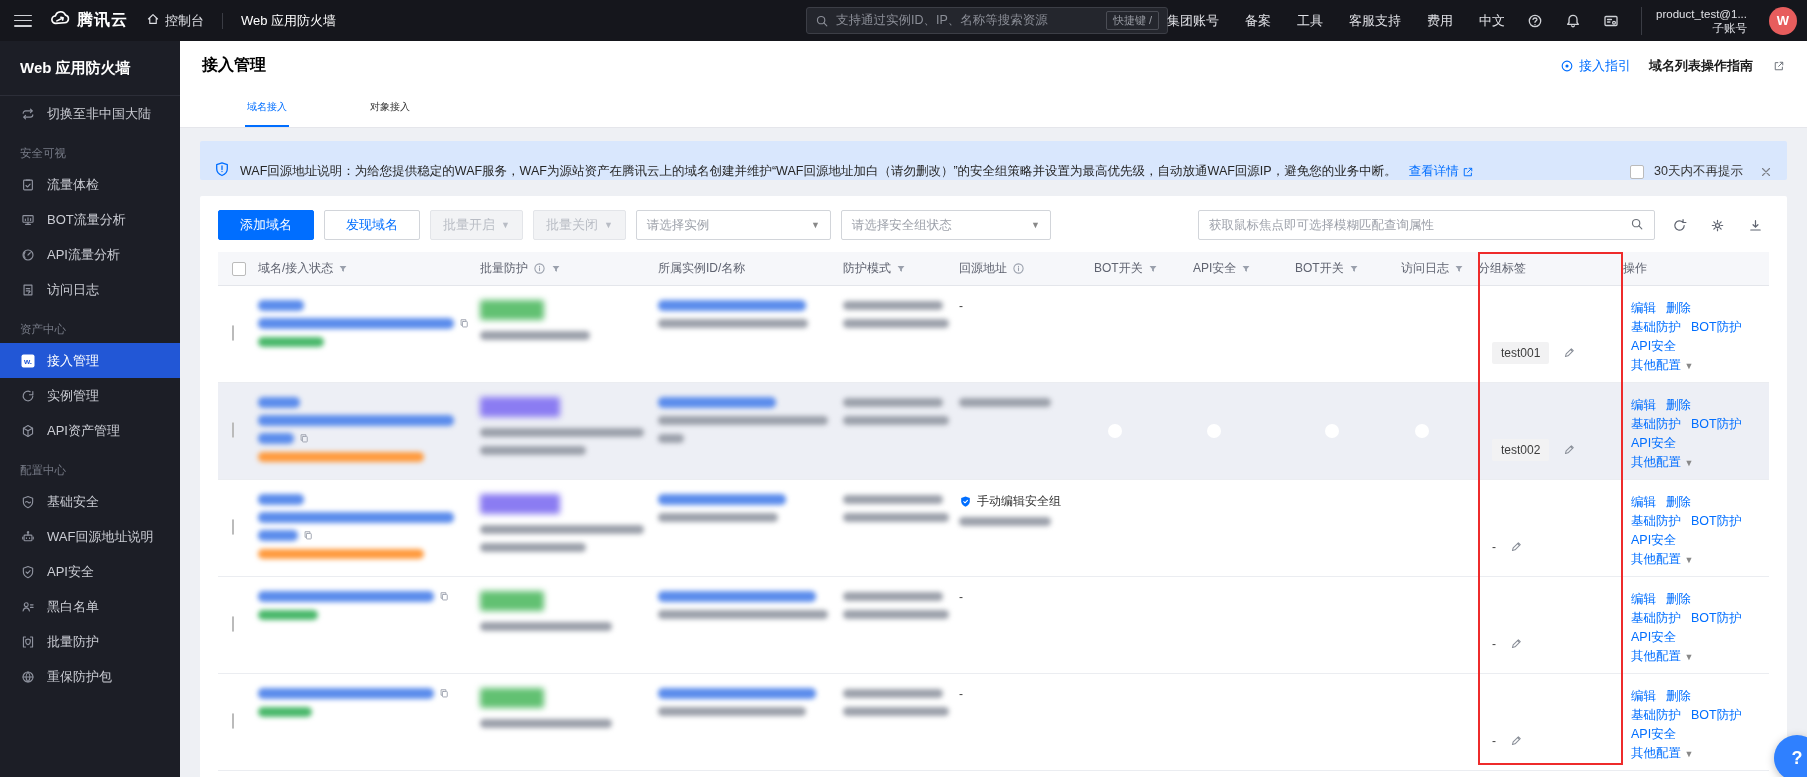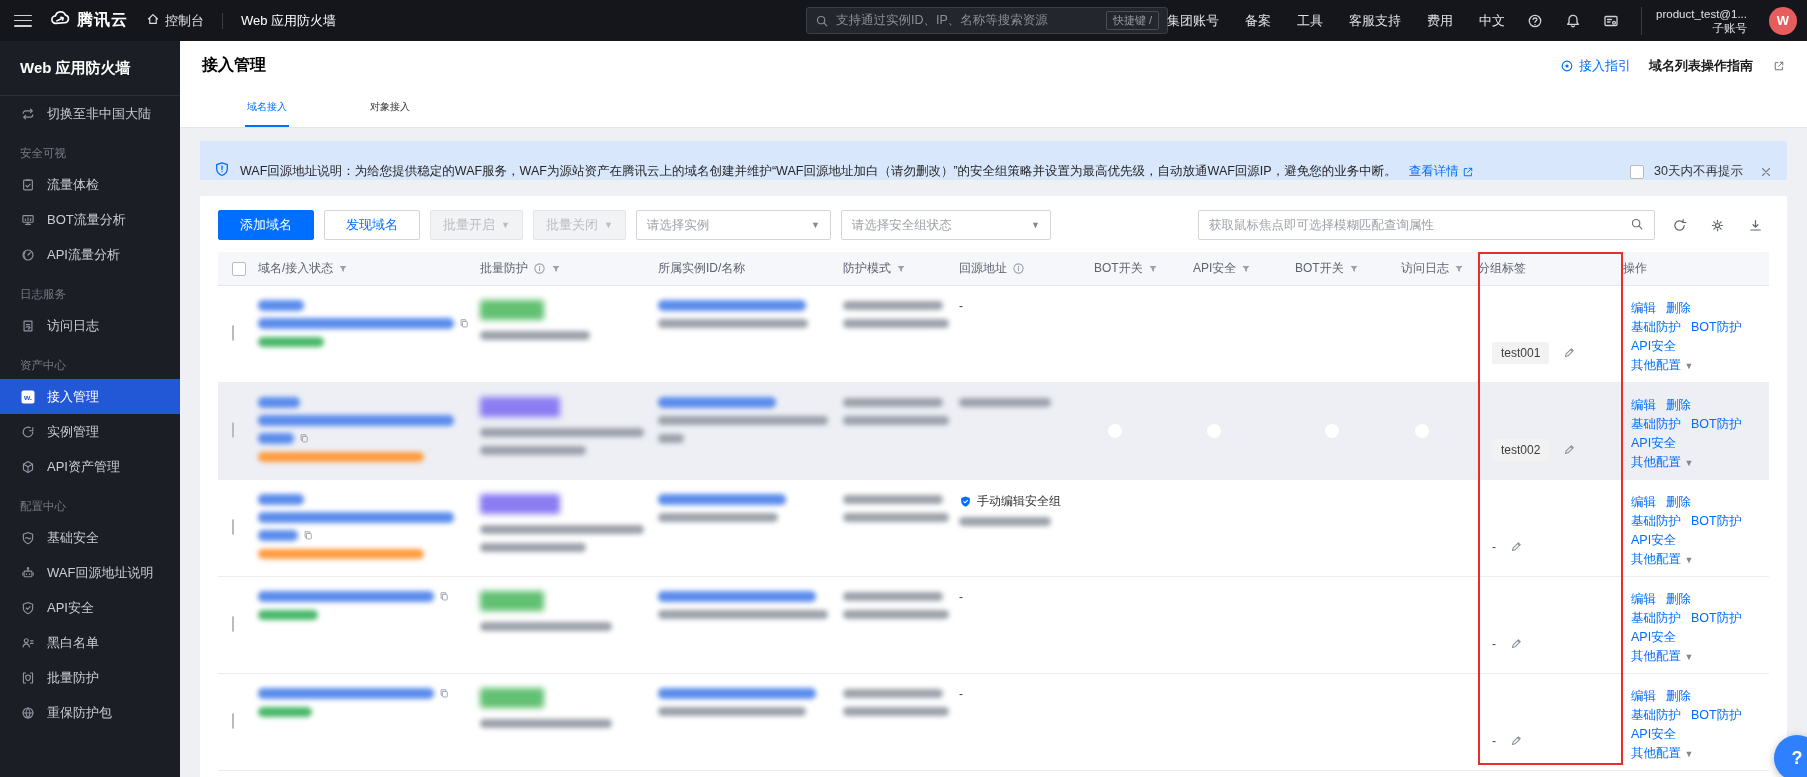--- a/index.html
+++ b/index.html
@@ -215,21 +215,20 @@
       <div class="sb-item">
         <span class="ic">
           <svg width="14" height="14" viewBox="0 0 16 16" fill="none" stroke="currentColor" stroke-width="1.3" stroke-linecap="round" stroke-linejoin="round">
             <circle cx="8" cy="8" r="5.7"></circle>
             <path d="M8 8l2.6-2.6M8 8v.1"></path>
             <path d="M4.5 11a4.8 4.8 0 0 1 0-6"></path>
           </svg>
         </span>
         <span>API流量分析</span>
       </div>
-      <div class="sb-section">日志服务</div>
       <div class="sb-item">
         <span class="ic">
           <svg width="14" height="14" viewBox="0 0 16 16" fill="none" stroke="currentColor" stroke-width="1.3" stroke-linecap="round" stroke-linejoin="round">
             <path d="M3.5 2.5h9v11h-9z"></path>
             <path d="M6 6.5h4M6 9h4M8.5 11.5l2-2"></path>
           </svg>
         </span>
         <span>访问日志</span>
       </div>
       <div class="sb-section">资产中心</div>

